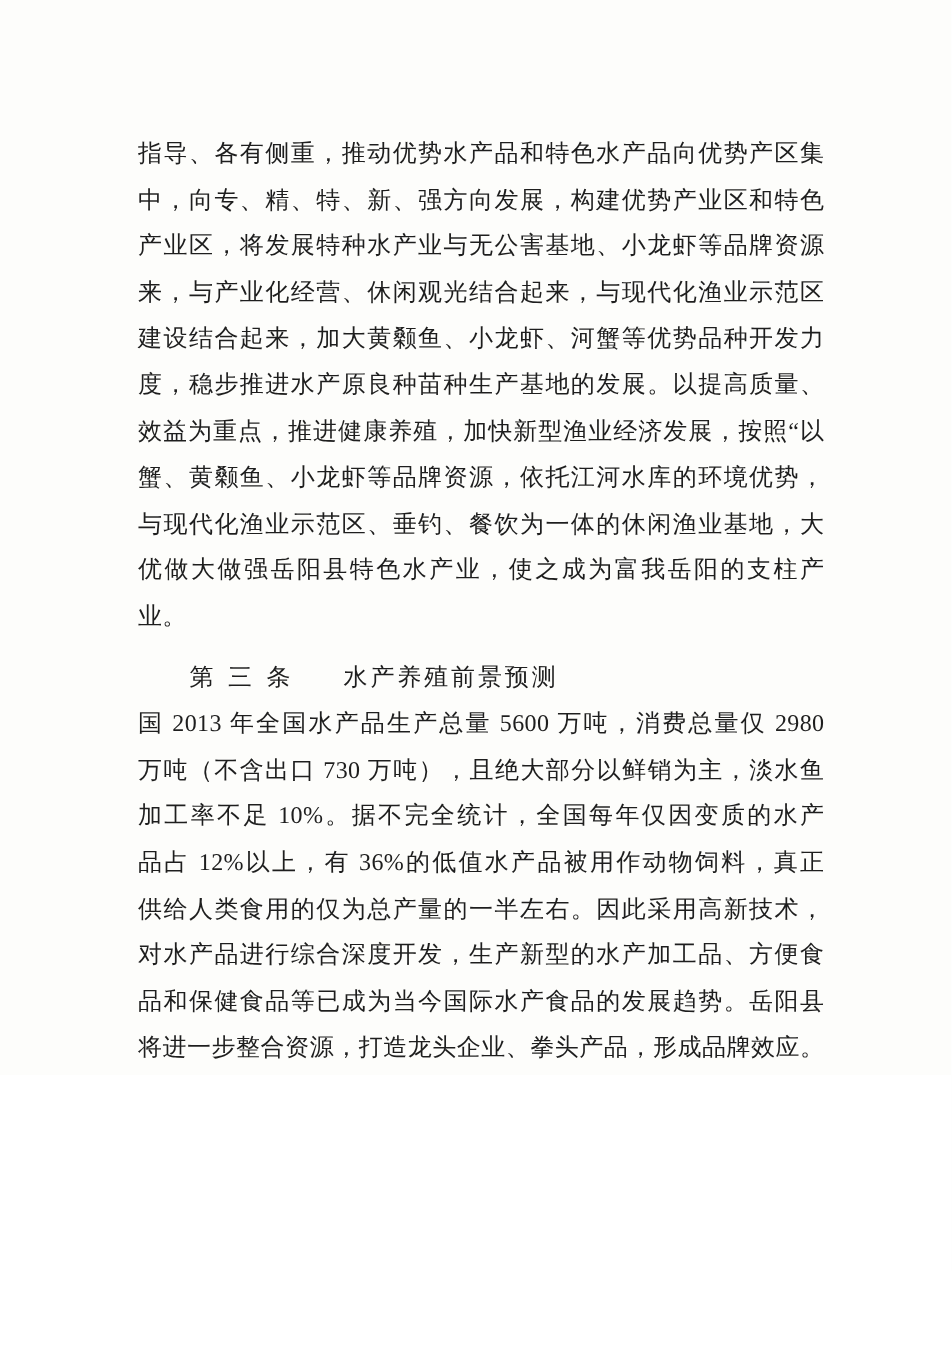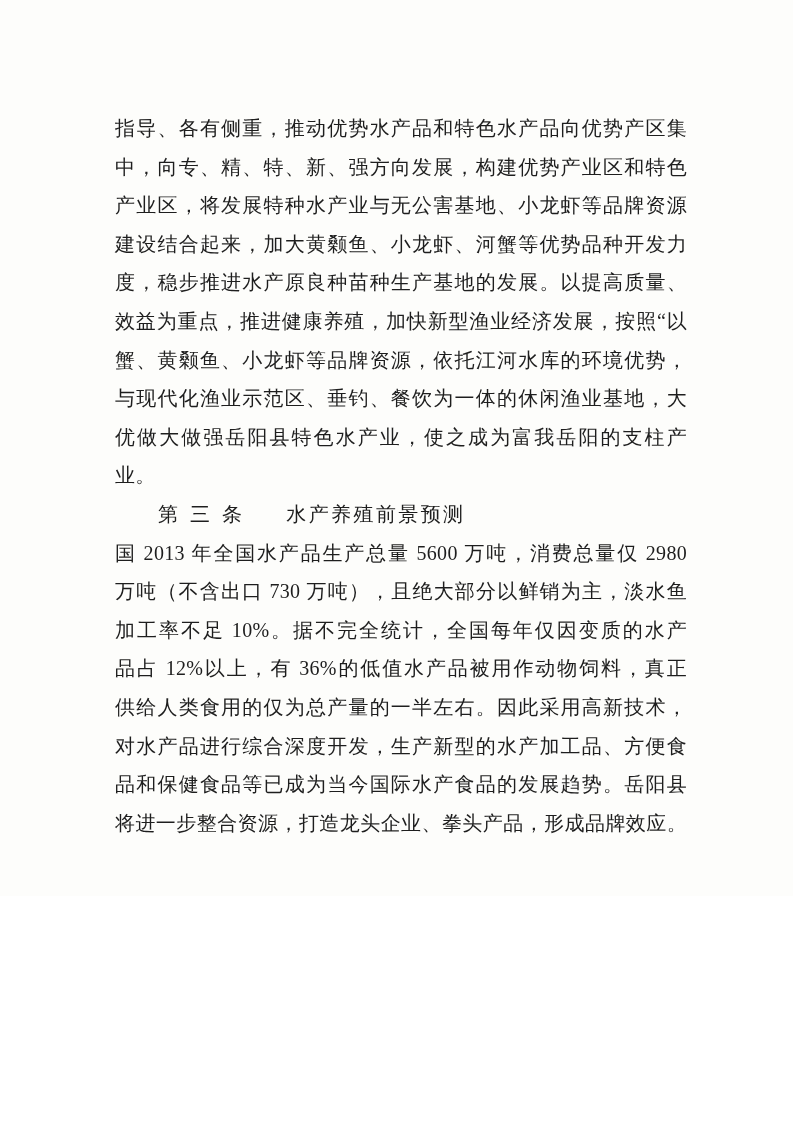--- a/index.html
+++ b/index.html
@@ -34,20 +34,21 @@
     text-align: left;
     text-align-last: left;
   }
   .line.indent {
     text-indent: 2.15em;
   }
   .heading {
     text-align: left;
     text-align-last: left;
     padding-left: 2.15em;
+    margin-top: 12px;
   }
   .heading-num {
     letter-spacing: 0.6em;
   }
   .heading-title {
     margin-left: 1.35em;
     letter-spacing: 0.12em;
   }
   .footer {
     position: absolute;
@@ -61,20 +62,21 @@
 </style>
 </head>
 <body>
 
 <div class="page">
   <div class="text-block">
 
     <div class="line">指导、各有侧重，推动优势水产品和特色水产品向优势产区集</div>
     <div class="line">中，向专、精、特、新、强方向发展，构建优势产业区和特色</div>
     <div class="line">产业区，将发展特种水产业与无公害基地、小龙虾等品牌资源</div>
+    <div class="line">来，与产业化经营、休闲观光结合起来，与现代化渔业示范区</div>
     <div class="line">建设结合起来，加大黄颡鱼、小龙虾、河蟹等优势品种开发力</div>
     <div class="line">度，稳步推进水产原良种苗种生产基地的发展。以提高质量、</div>
     <div class="line">效益为重点，推进健康养殖，加快新型渔业经济发展，按照“以</div>
     <div class="line">蟹、黄颡鱼、小龙虾等品牌资源，依托江河水库的环境优势，</div>
     <div class="line">与现代化渔业示范区、垂钓、餐饮为一体的休闲渔业基地，大</div>
     <div class="line">优做大做强岳阳县特色水产业，使之成为富我岳阳的支柱产</div>
     <div class="line short">业。</div>
 
     <div class="line heading">
       <span class="heading-num">第三条</span>

